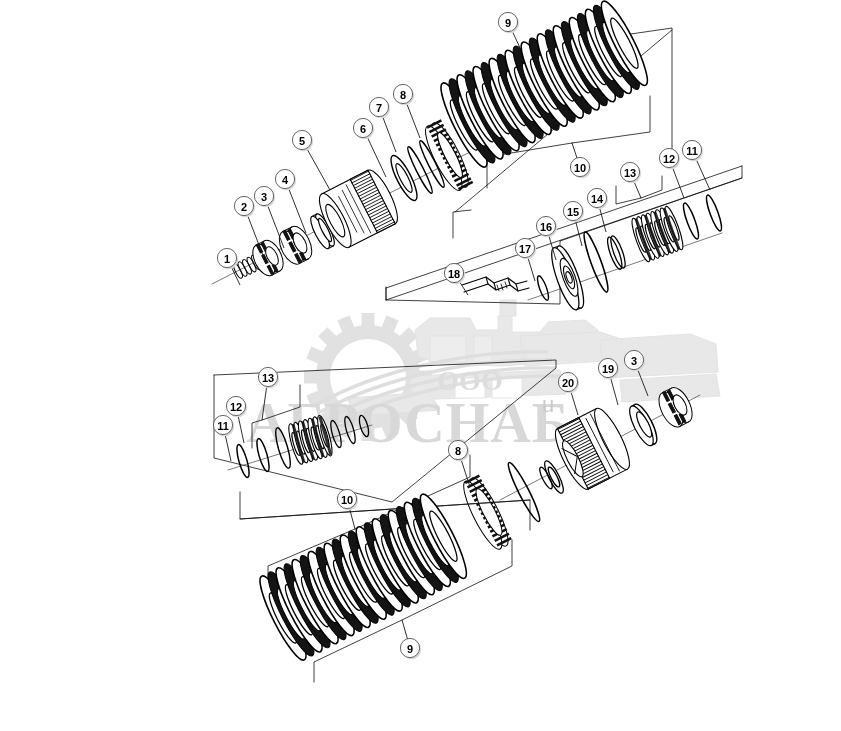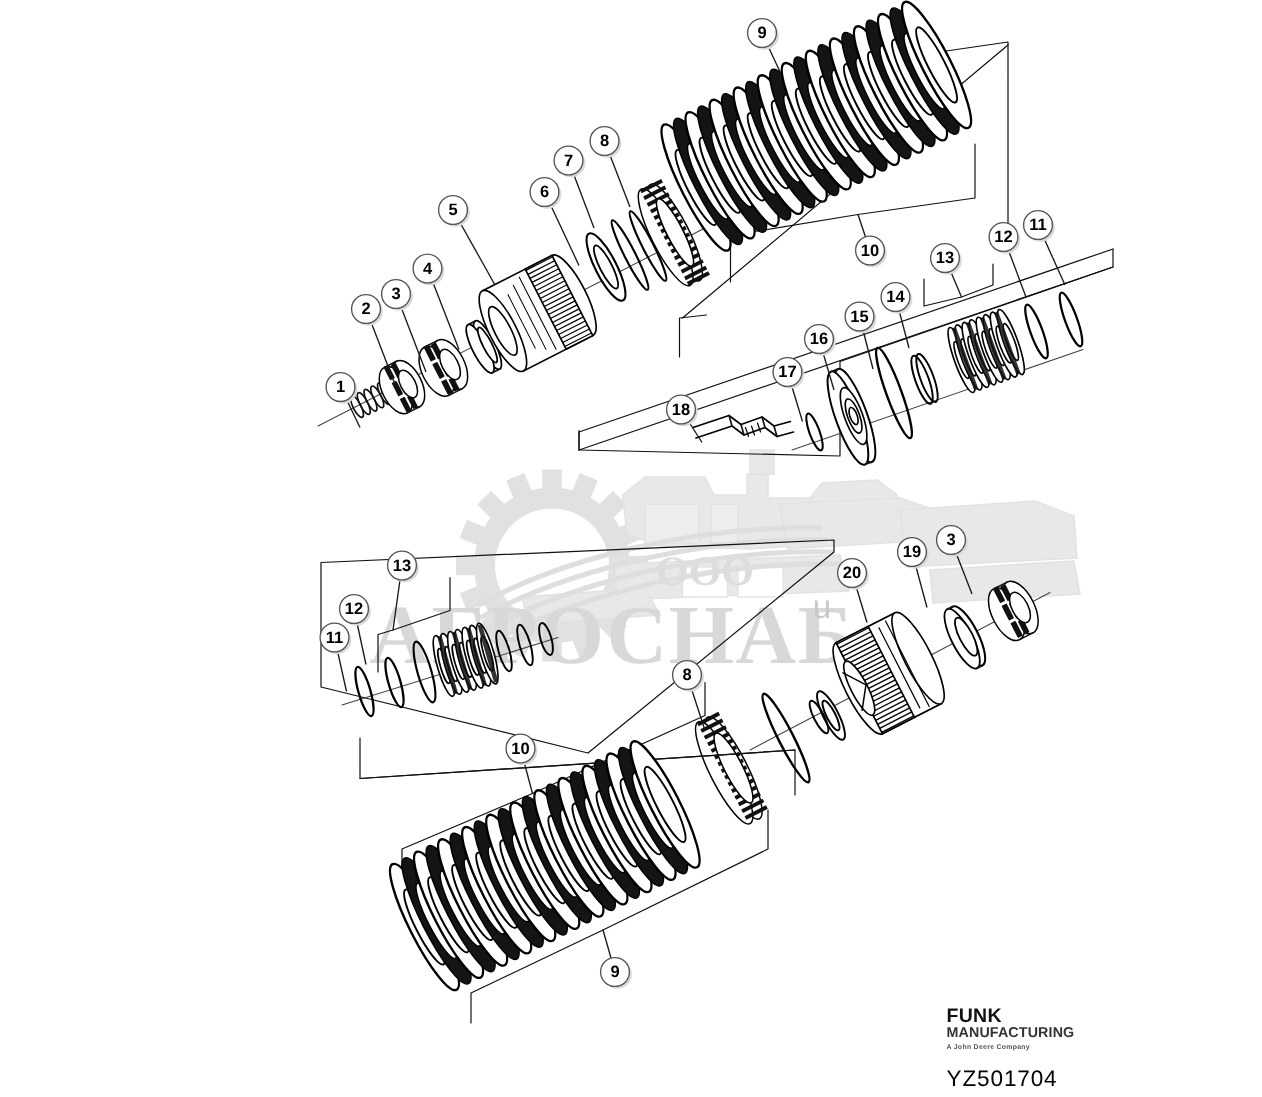--- a/index.html
+++ b/index.html
@@ -846,20 +846,14 @@
         </g>
         <g>
           <line x1="634" y1="360" x2="648" y2="396" stroke="#1a1a1a" stroke-width="0.9"></line>
           <circle cx="635.6" cy="361.6" r="9.6" fill="#d9d9d9"></circle>
           <circle cx="634" cy="360" r="9.6" fill="#ffffff" stroke="#555555" stroke-width="0.9"></circle>
           <text x="634" y="360.5" class="cal-txt">3</text>
         </g>
       </g>
   </svg>
 
-  <div class="footer-wrap">
-    <div class="brand-funk">FUNK</div>
-    <div class="brand-mfg">MANUFACTURING</div>
-    <div class="brand-sub">A John Deere Company</div>
-    <div class="partno">YZ501704</div>
-  </div>
 
 </div>
 
 </body></html>

